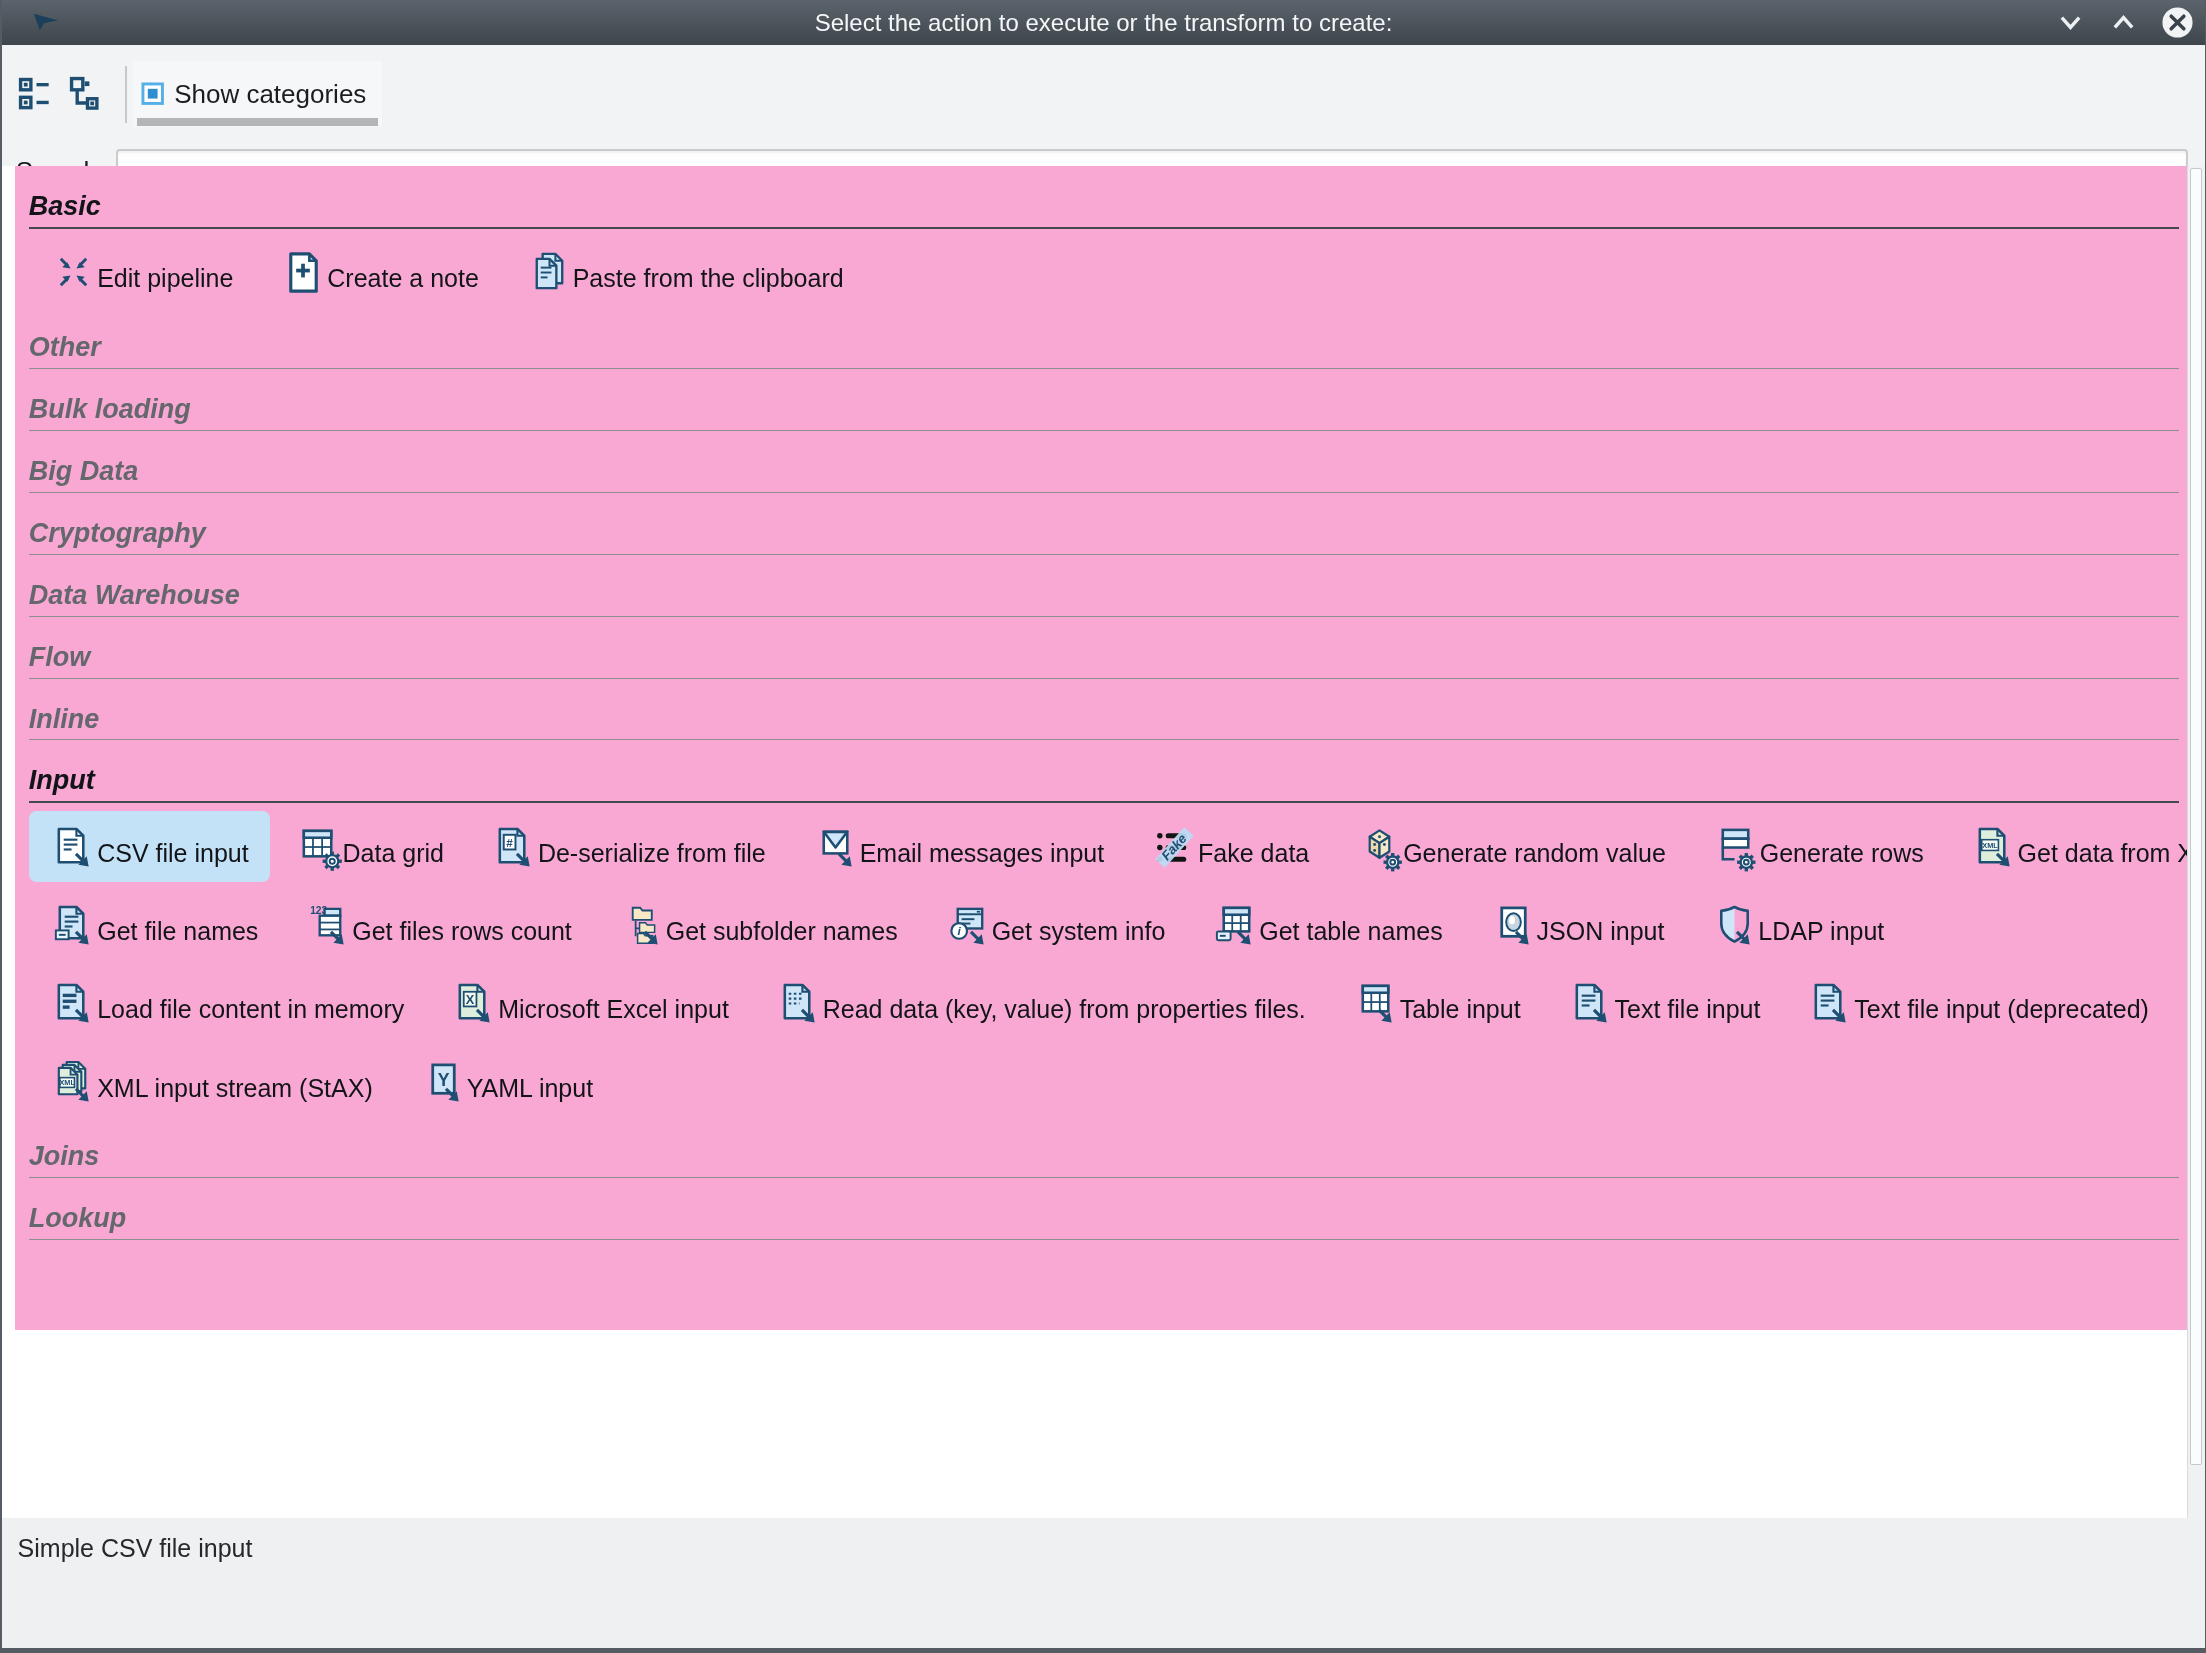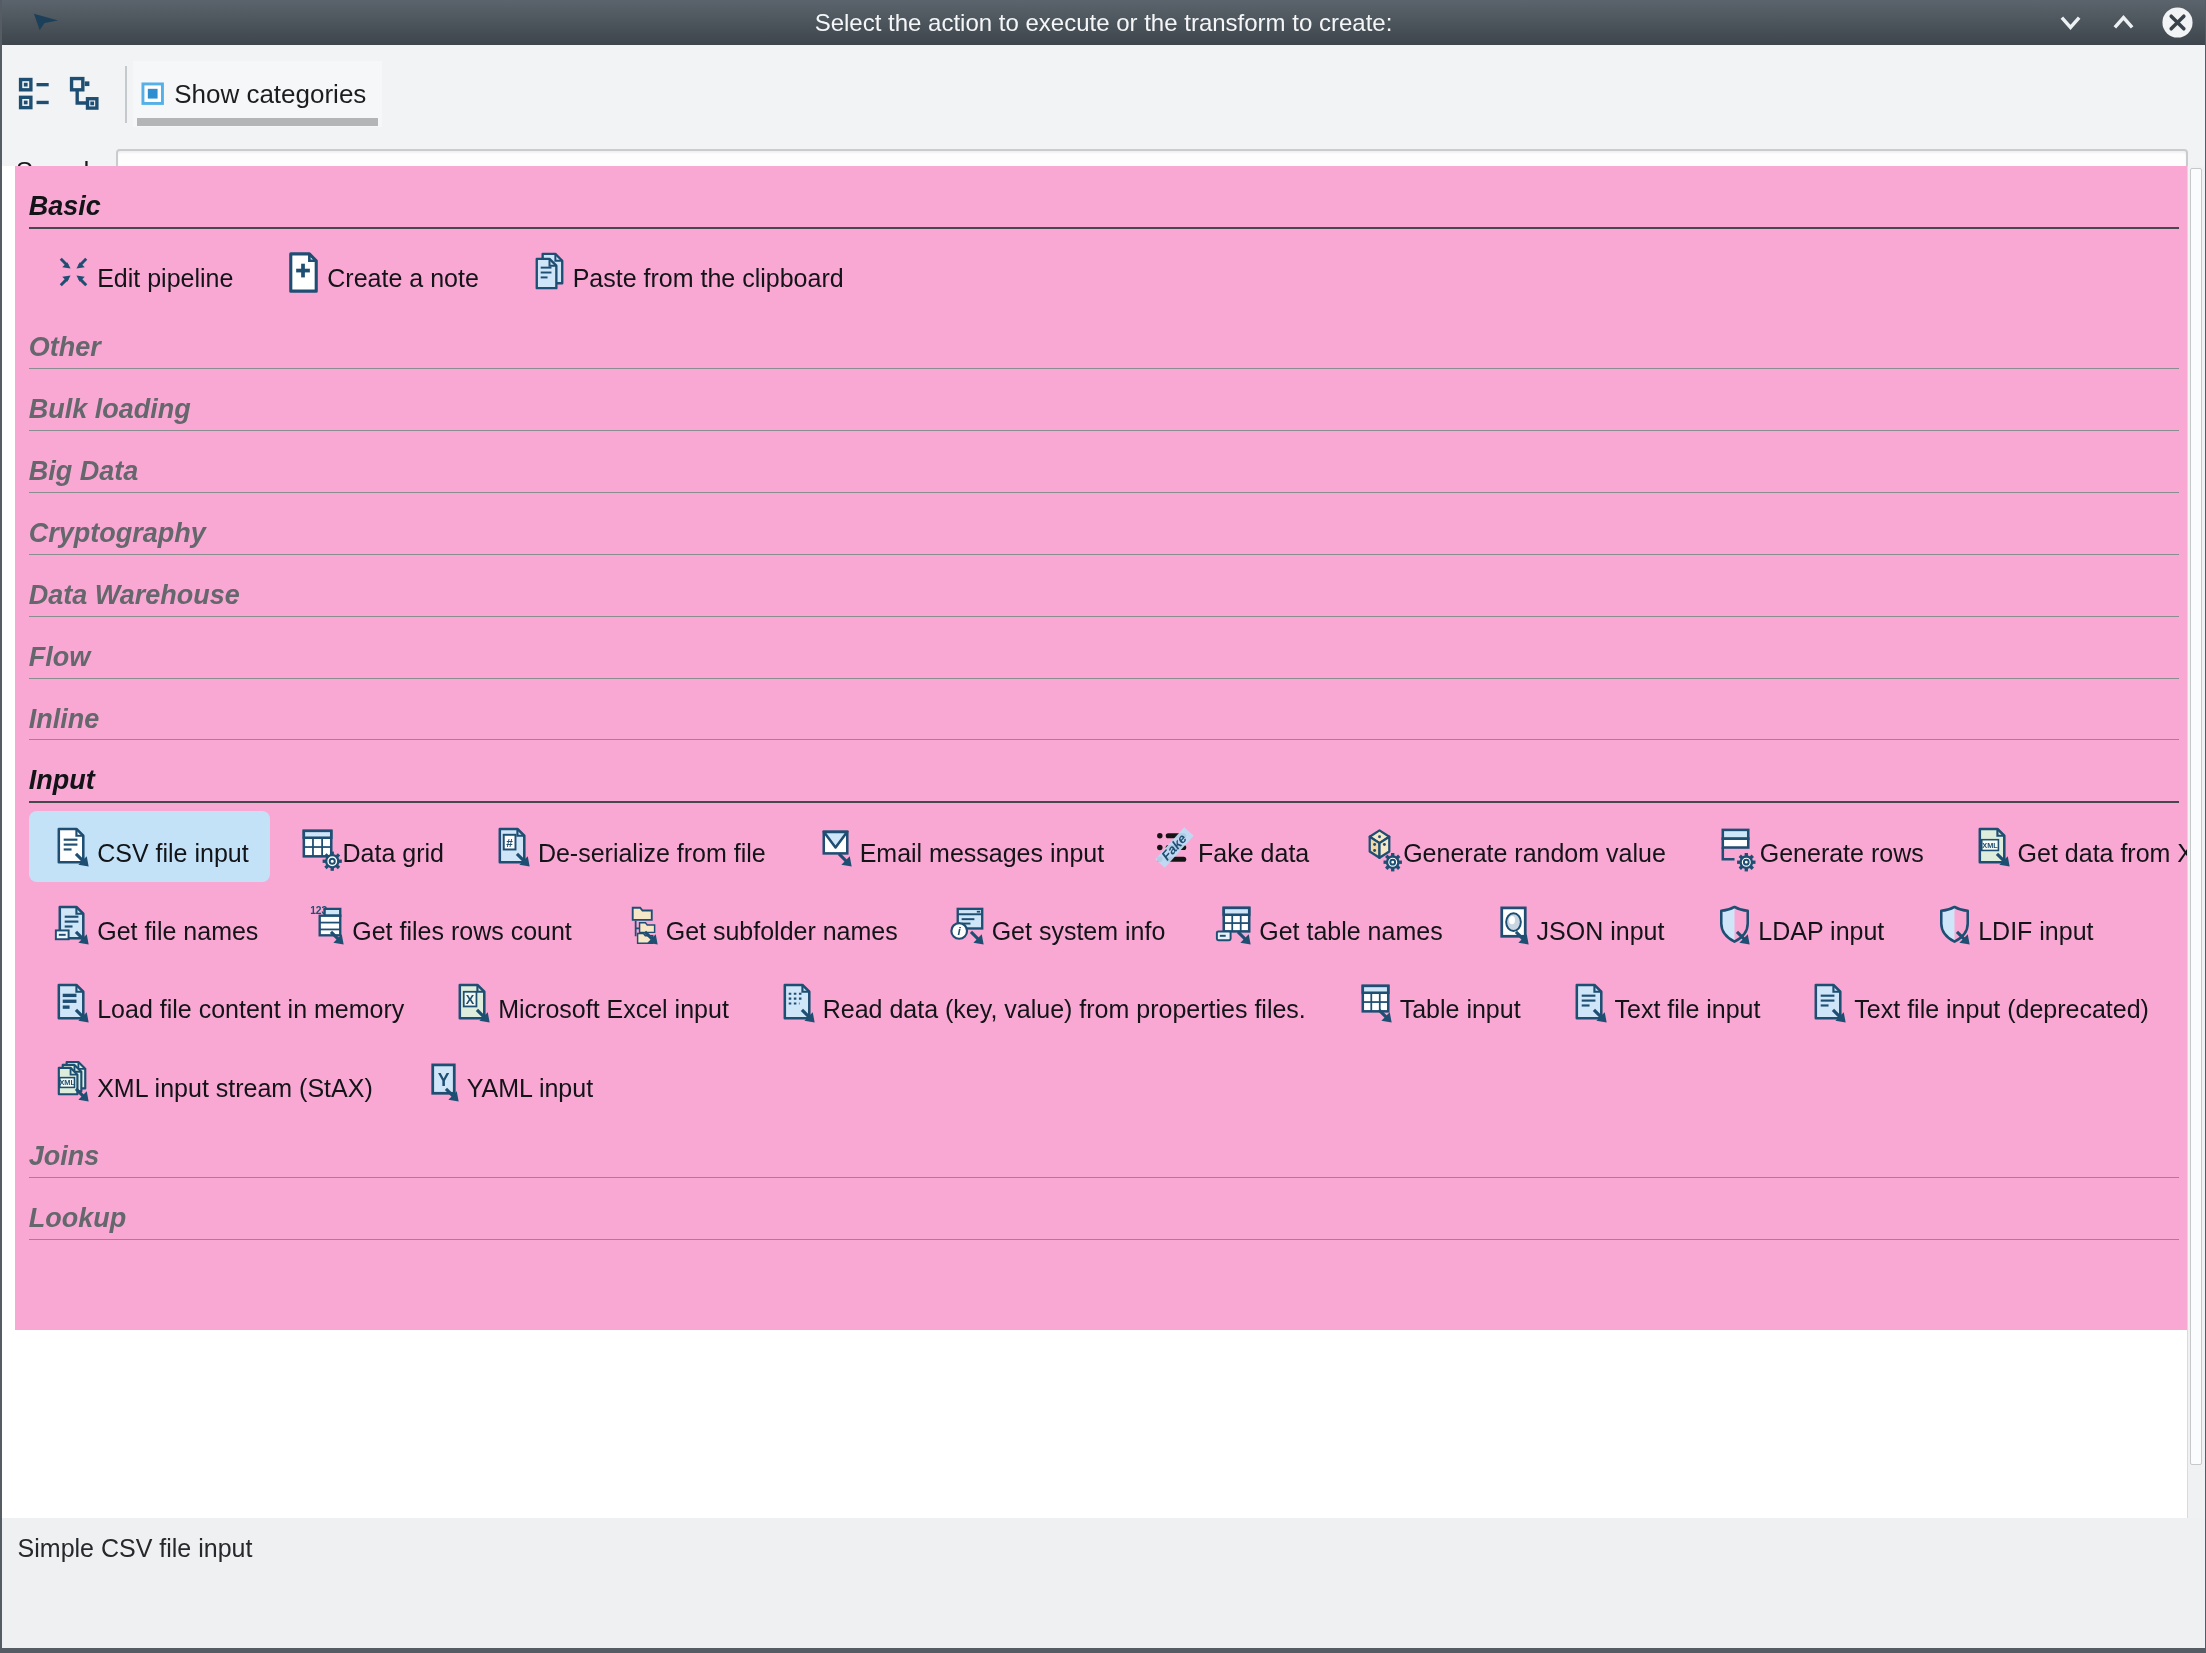--- a/index.html
+++ b/index.html
@@ -497,33 +497,20 @@
                 <path d="M24 4 c-4.5 2.6 -10 3.8 -13.5 4 v13 c0 9.5 7.5 15.5 13.5 18.5 z" fill="#cfe5f8"></path>
                 <path d="M24 4 c4.5 2.6 10 3.8 13.5 4 v13 c0 9.5 -7.5 15.5 -13.5 18.5 c-6 -3 -13.5 -9 -13.5 -18.5 v-13 c3.5 -0.2 9 -1.4 13.5 -4 z" fill="none" stroke="#1e4e72" stroke-width="2.6" stroke-linejoin="round"></path>
                 <g>
                   <line x1="26.5" y1="29.5" x2="36" y2="39" stroke="#1e4e72" stroke-width="3.2"></line>
                   <polygon points="39.5,42.5 29,40.5 37.5,32" fill="#1e4e72"></polygon>
                 </g>
               </svg>
             </span>
             <div class="lbl">LDAP input</div>
           </div>
-          <div class="cell">
-            <span class="icn">
-              <svg viewBox="0 0 48 48">
-                <path d="M24 4 c-4.5 2.6 -10 3.8 -13.5 4 v13 c0 9.5 7.5 15.5 13.5 18.5 z" fill="#cfe5f8"></path>
-                <path d="M24 4 c4.5 2.6 10 3.8 13.5 4 v13 c0 9.5 -7.5 15.5 -13.5 18.5 c-6 -3 -13.5 -9 -13.5 -18.5 v-13 c3.5 -0.2 9 -1.4 13.5 -4 z" fill="none" stroke="#1e4e72" stroke-width="2.6" stroke-linejoin="round"></path>
-                <g>
-                  <line x1="26.5" y1="29.5" x2="36" y2="39" stroke="#1e4e72" stroke-width="3.2"></line>
-                  <polygon points="39.5,42.5 29,40.5 37.5,32" fill="#1e4e72"></polygon>
-                </g>
-              </svg>
-            </span>
-            <div class="lbl">LDIF input</div>
-          </div>
         </div>
         <div class="row">
           <div class="cell">
             <span class="icn">
               <svg viewBox="0 0 48 48">
                 <path d="M9 4 h18 l7 7 v27 h-25 z" fill="#cfe5f8" stroke="#1e4e72" stroke-width="2.6" stroke-linejoin="round"></path>
                 <path d="M27 4 v7 h7" fill="none" stroke="#1e4e72" stroke-width="2.21"></path>
                 <g fill="#1e4e72">
                   <rect x="13" y="13" width="14" height="3.4"></rect>
                   <rect x="13" y="19" width="14" height="3.4"></rect>

